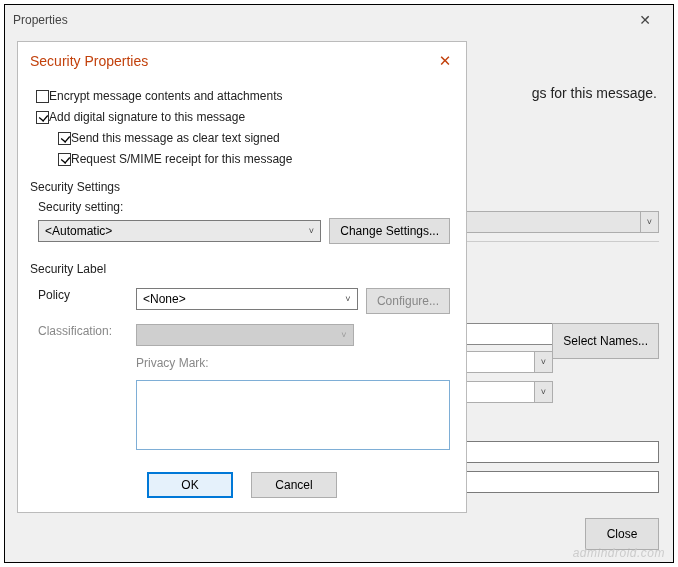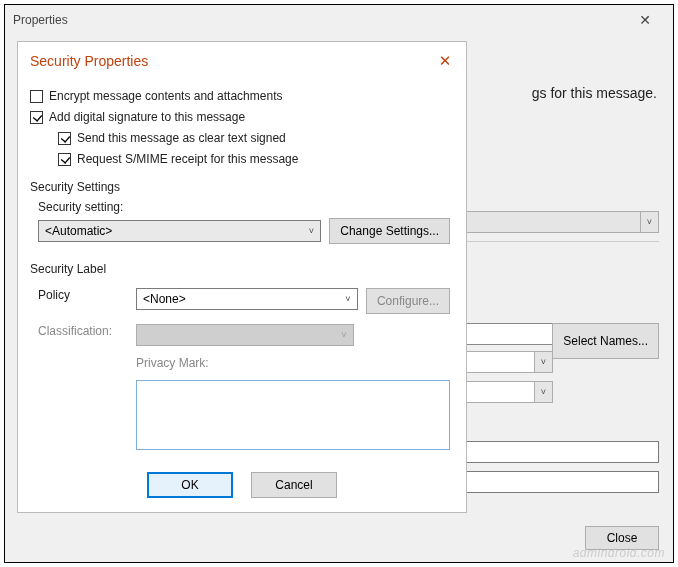--- a/index.html
+++ b/index.html
@@ -112,22 +112,21 @@
     width: 30px; height: 22px;
     display: flex; align-items: center; justify-content: center;
     font-size: 15px;
   }
   .sec-body {
     padding: 6px 12px 14px 12px;
   }
   .chk-row {
     display: flex;
     align-items: center;
-    gap: 6px;
-    margin: 7px 0;
+    margin: 7px 6px;
   }
   .chk-row.lvl2 { margin-left: 28px; }
   .chk {
     width: 13px; height: 13px;
     border: 1px solid #333;
     display: inline-block;
     position: relative;
     background: #fff;
     flex: 0 0 auto;
   }
@@ -201,21 +200,21 @@
     justify-content: center;
     gap: 18px;
     margin-top: 18px;
   }
   .dlg-btns .btn { width: 86px; }
 
   .close-row {
     position: absolute;
     right: 14px; bottom: 12px;
   }
-  .close-row .btn { width: 74px; height: 24px; margin-left: 37px; }
+  .close-row .btn { width: 74px; height: 32px; margin-left: 37px; }
   .wm {
     position: absolute;
     right: 8px; bottom: 2px;
     color: #ccc;
     font-size: 12px;
     font-style: italic;
     letter-spacing: 0.5px;
   }
 </style>
 </head>

